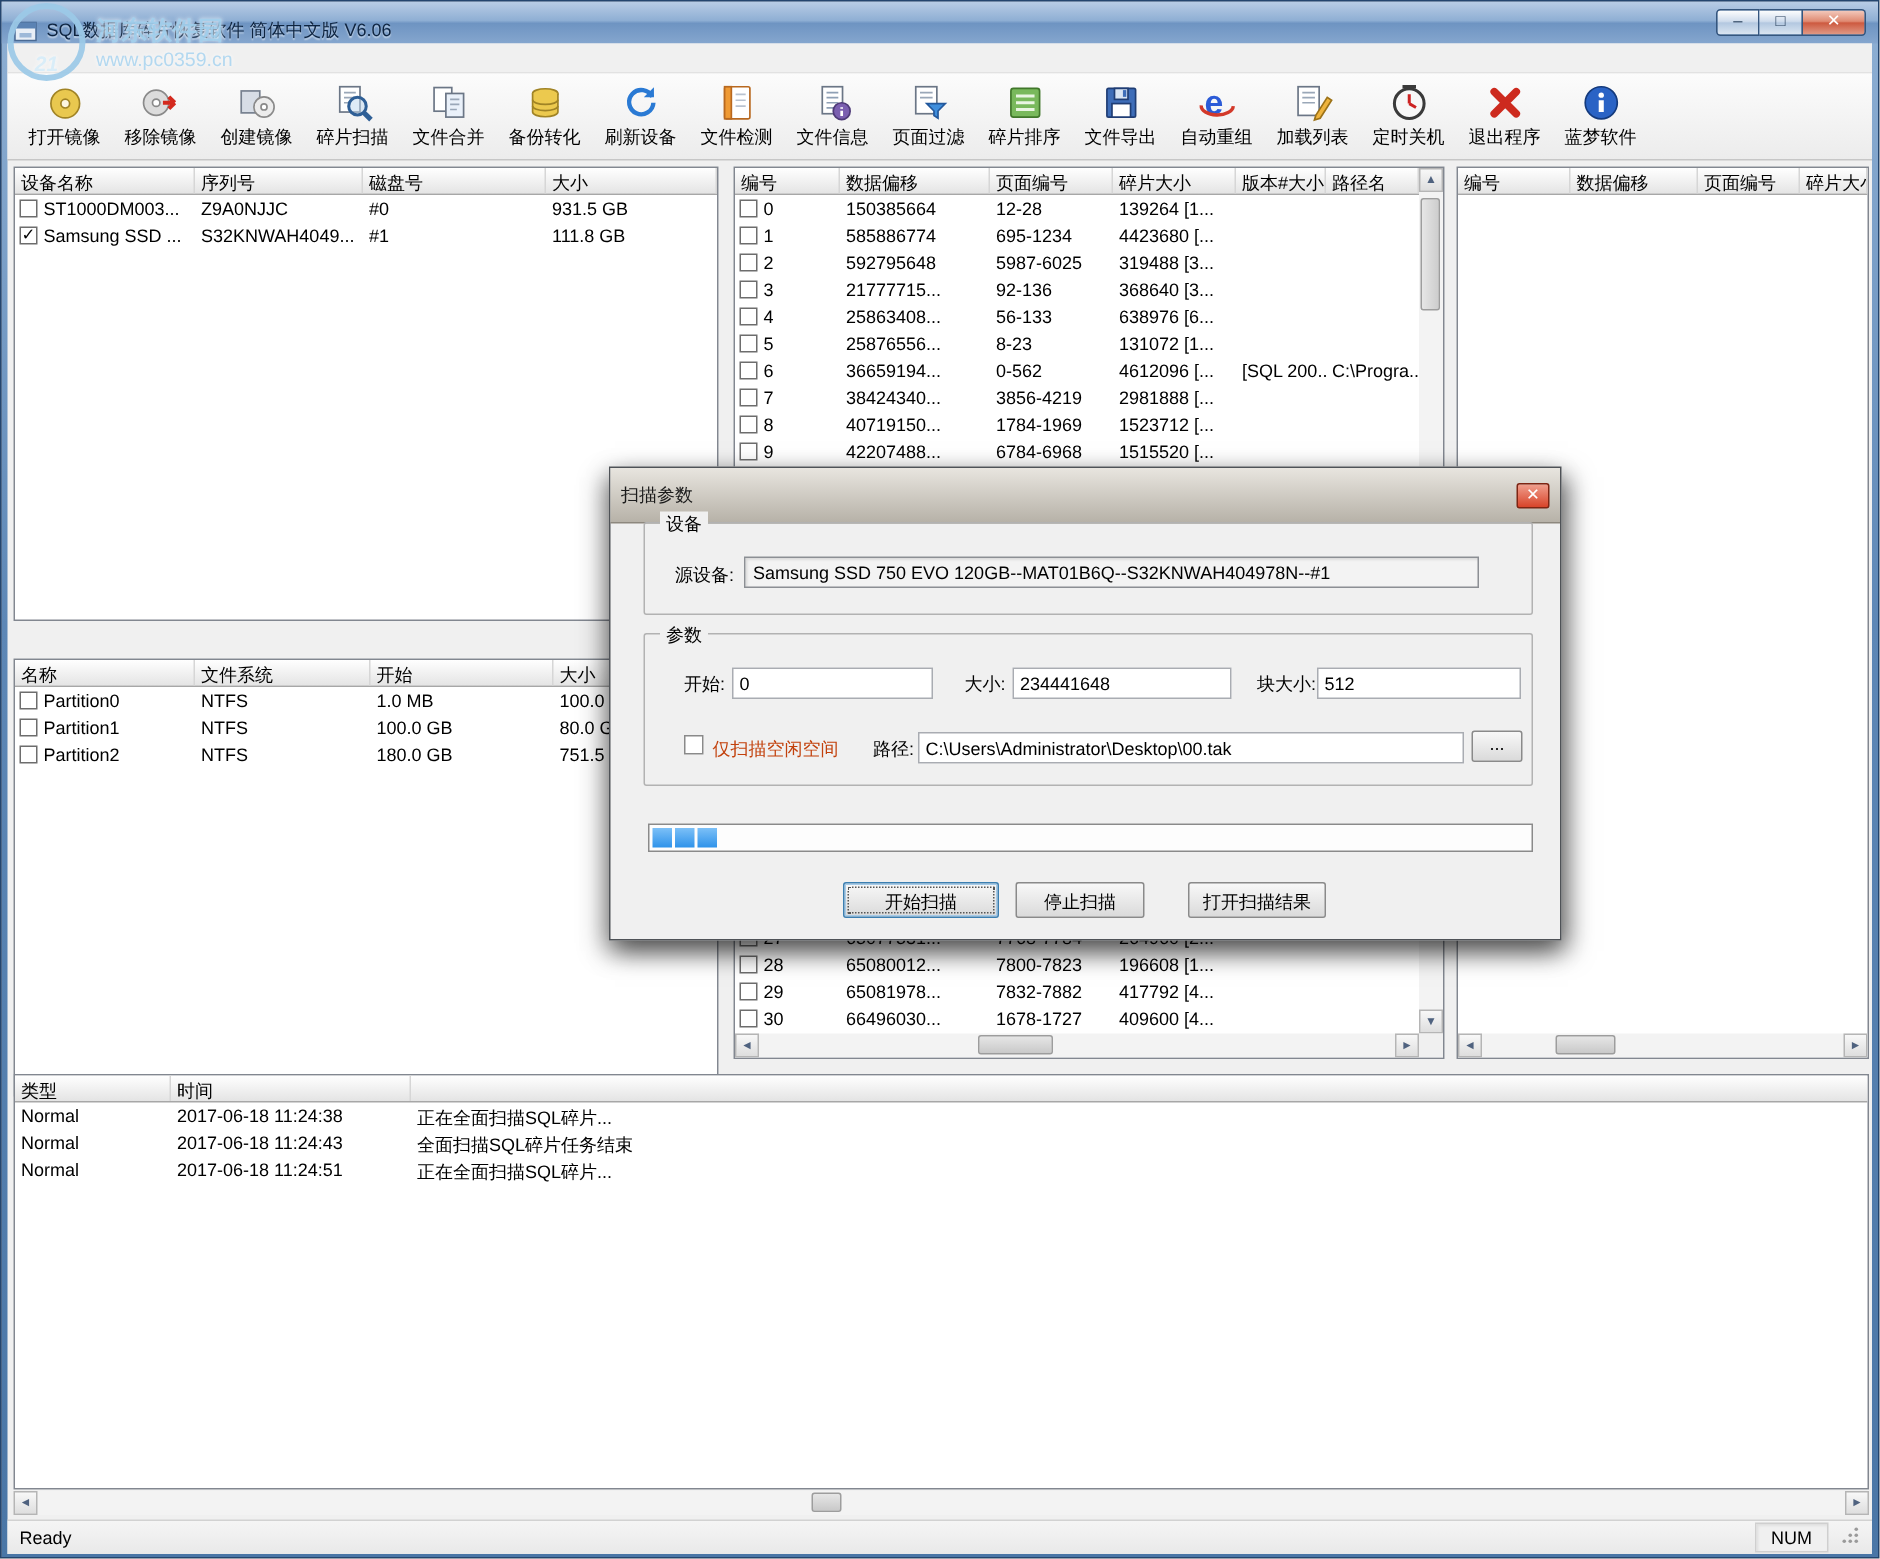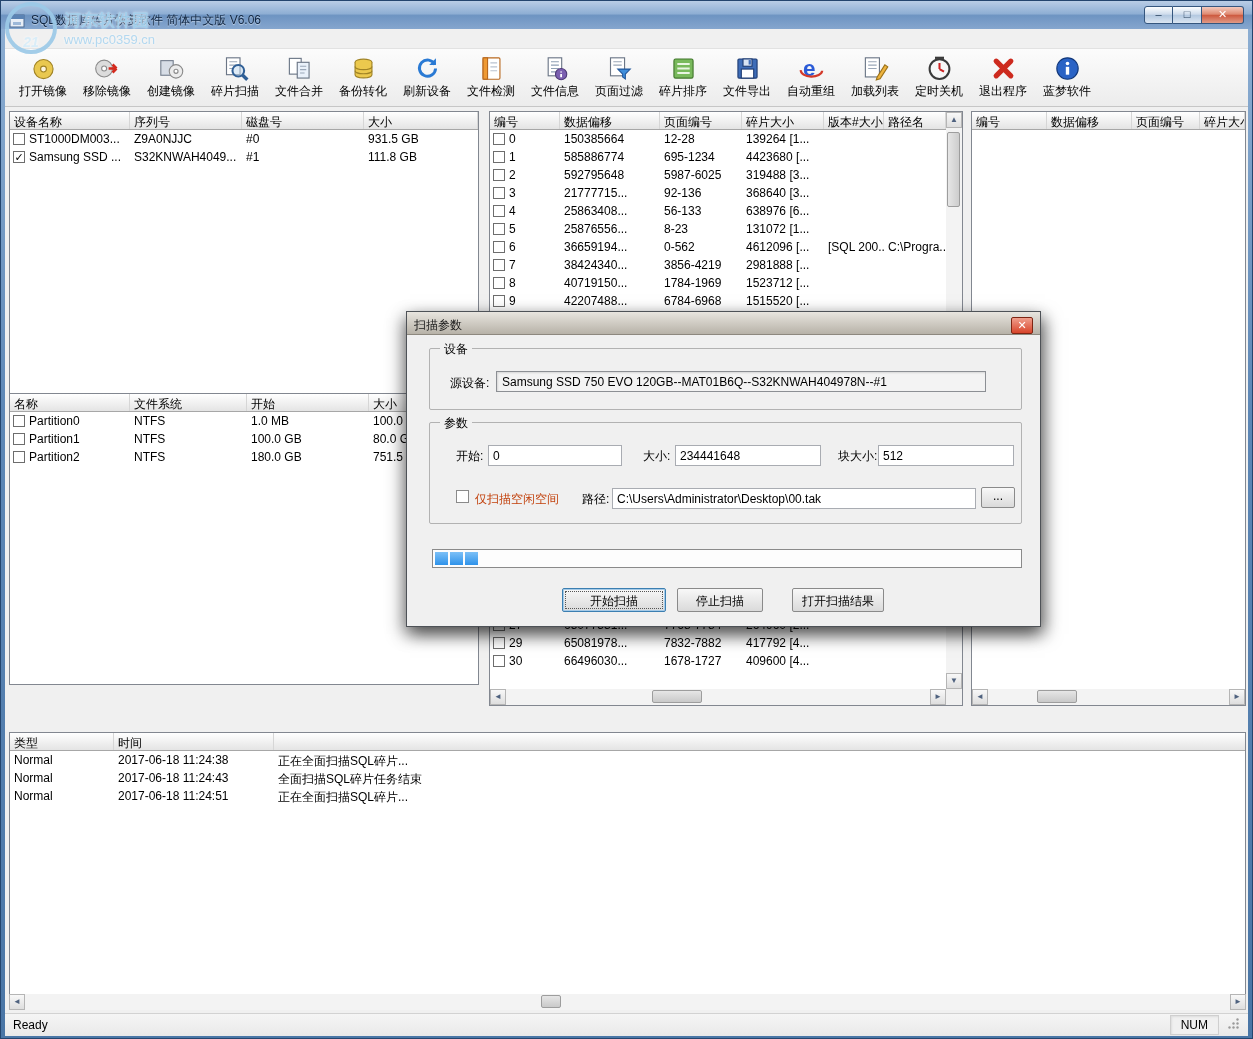--- a/index.html
+++ b/index.html
@@ -30,21 +30,21 @@
 .pc1{width:120px}.pc2{width:117px}.pc3{width:122px}.pc4{flex:1}
 .fc1{width:70px}.fc2{width:100px}.fc3{width:82px}.fc4{width:82px}.fc5{width:60px}.fc6{flex:1}
 .rc1{width:75px}.rc2{width:85px}.rc3{width:68px}.rc4{flex:1}
 .lc1{width:104px}.lc2{width:160px}.lc3{flex:1}
 .sb{position:absolute;background:#f3f3f3}
 .sb-btn{position:absolute;width:16px;height:16px;background:linear-gradient(#f8f8f8,#dedede);border:1px solid #b5b5b5;color:#4f627f;font-size:8px;text-align:center;line-height:14px}
 .sb-thumb{position:absolute;background:linear-gradient(90deg,#e6e6e6,#cdcdcd);border:1px solid #9d9d9d;border-radius:2px}
 .sb-h .sb-thumb{background:linear-gradient(#e6e6e6,#c9c9c9)}
 .corner{position:absolute;right:0;bottom:0;width:16px;height:16px;background:#f0f0f0}
 .dialog{position:absolute;left:401px;top:282px;width:635px;height:316px;background:#f0f0f0;border:1px solid #4e5257;box-shadow:4px 7px 16px rgba(0,0,0,.55),-4px 7px 16px rgba(0,0,0,.35);z-index:40}
-.dlg-title{height:23px;background:linear-gradient(#e8e5df,#b7b2a8);border-bottom:1px solid #8d887e;display:flex;align-items:flex-end;padding:0 7px;color:#1b1b1b}
+.dlg-title{height:37px;background:linear-gradient(#e8e5df,#b7b2a8);border-bottom:1px solid #8d887e;display:flex;align-items:center;padding:0 7px;color:#1b1b1b}
 .dlg-close{margin-left:auto;width:22px;height:17px;background:linear-gradient(#f0a violet,#d8442a);background:linear-gradient(#f09f8d,#d8442a);border:1px solid #7e2513;border-radius:2px;color:#fff;text-align:center;line-height:15px;font-size:11px}
 .group{position:absolute;border:1px solid #b2b2b2;border-radius:2px}
 .glabel{position:absolute;top:-8px;left:10px;background:#f0f0f0;padding:0 4px}
 .dlabel{position:absolute;white-space:nowrap}
 .tfield{position:absolute;height:21px;border:1px solid #8c8f94;background:#f3f3f3;padding:3px 5px;white-space:nowrap;overflow:hidden;box-shadow:inset 1px 1px 2px rgba(0,0,0,.12)}
 .tinput{position:absolute;height:21px;border:1px solid #a9acb2;background:#fff;padding:0 4px;font:inherit}
 .dbtn{position:absolute;height:24px;background:linear-gradient(#f8f8f8,#dadada);border:1px solid #8a8a8a;border-radius:2px;text-align:center;padding-top:4px;cursor:default}
 .dbtn.focus{border-color:#3c7fb1;box-shadow:inset 0 0 0 1px #a6cbe8;outline:1px dotted #555;outline-offset:-4px}
 .progress{position:absolute;left:25px;top:237px;width:590px;height:19px;border:1px solid #8a8a8a;background:#fdfdfd;display:flex;gap:2px;padding:2px}
 .pseg{width:13px;background:linear-gradient(#7cc0f7,#2f93ea)}
@@ -236,21 +236,21 @@
           <span class="cell dc1 cbwrap">
             <span class="cb" data-checked="true"></span>
             <span>Samsung SSD ...</span>
           </span>
           <span class="cell dc2">S32KNWAH4049...</span>
           <span class="cell dc3">#1</span>
           <span class="cell dc4">111.8 GB</span>
         </div>
     </div>
 
-    <div class="panel" style="left:4px;top:364px;width:470px;height:292px">
+    <div class="panel" style="left:4px;top:410px;width:470px;height:292px">
       <div class="hdr">
         <span class="hcell pc1">名称</span>
         <span class="hcell pc2">文件系统</span>
         <span class="hcell pc3">开始</span>
         <span class="hcell pc4">大小</span>
       </div>
       <div class="row">
           <span class="cell pc1 cbwrap">
             <span class="cb" data-checked="false"></span>
             <span>Partition0</span>
@@ -491,20 +491,31 @@
             </span>
             <span class="cell fc2">65077531...</span>
             <span class="cell fc3">7768-7784</span>
             <span class="cell fc4">264960 [2...</span>
             <span class="cell fc5"></span>
             <span class="cell fc6"></span>
           </div>
         <div class="row">
             <span class="cell fc1 cbwrap">
               <span class="cb" data-checked="false"></span>
+              <span>28</span>
+            </span>
+            <span class="cell fc2">65080012...</span>
+            <span class="cell fc3">7800-7823</span>
+            <span class="cell fc4">196608 [1...</span>
+            <span class="cell fc5"></span>
+            <span class="cell fc6"></span>
+          </div>
+        <div class="row">
+            <span class="cell fc1 cbwrap">
+              <span class="cb" data-checked="false"></span>
               <span>29</span>
             </span>
             <span class="cell fc2">65081978...</span>
             <span class="cell fc3">7832-7882</span>
             <span class="cell fc4">417792 [4...</span>
             <span class="cell fc5"></span>
             <span class="cell fc6"></span>
           </div>
         <div class="row">
             <span class="cell fc1 cbwrap">
@@ -540,21 +551,21 @@
           <span class="hcell rc4">碎片大小</span>
         </div>
       </div>
       <div class="sb sb-h" style="left:0;bottom:0;height:16px;right:0">
         <span class="sb-btn" style="left:0;top:0">◄</span>
         <span class="sb-thumb" style="top:1px;left:65px;width:40px;height:13px"></span>
         <span class="sb-btn" style="right:0;top:0">►</span>
       </div>
     </div>
 
-    <div class="panel" style="left:4px;top:703px;width:1237px;height:277px">
+    <div class="panel" style="left:4px;top:687px;width:1237px;height:277px">
       <div class="hdr">
         <span class="hcell lc1">类型</span>
         <span class="hcell lc2">时间</span>
       </div>
       <div class="row">
           <span class="cell lc1">Normal</span>
           <span class="cell lc2">2017-06-18 11:24:38</span>
           <span class="cell lc3">正在全面扫描SQL碎片...</span>
         </div>
       <div class="row">

